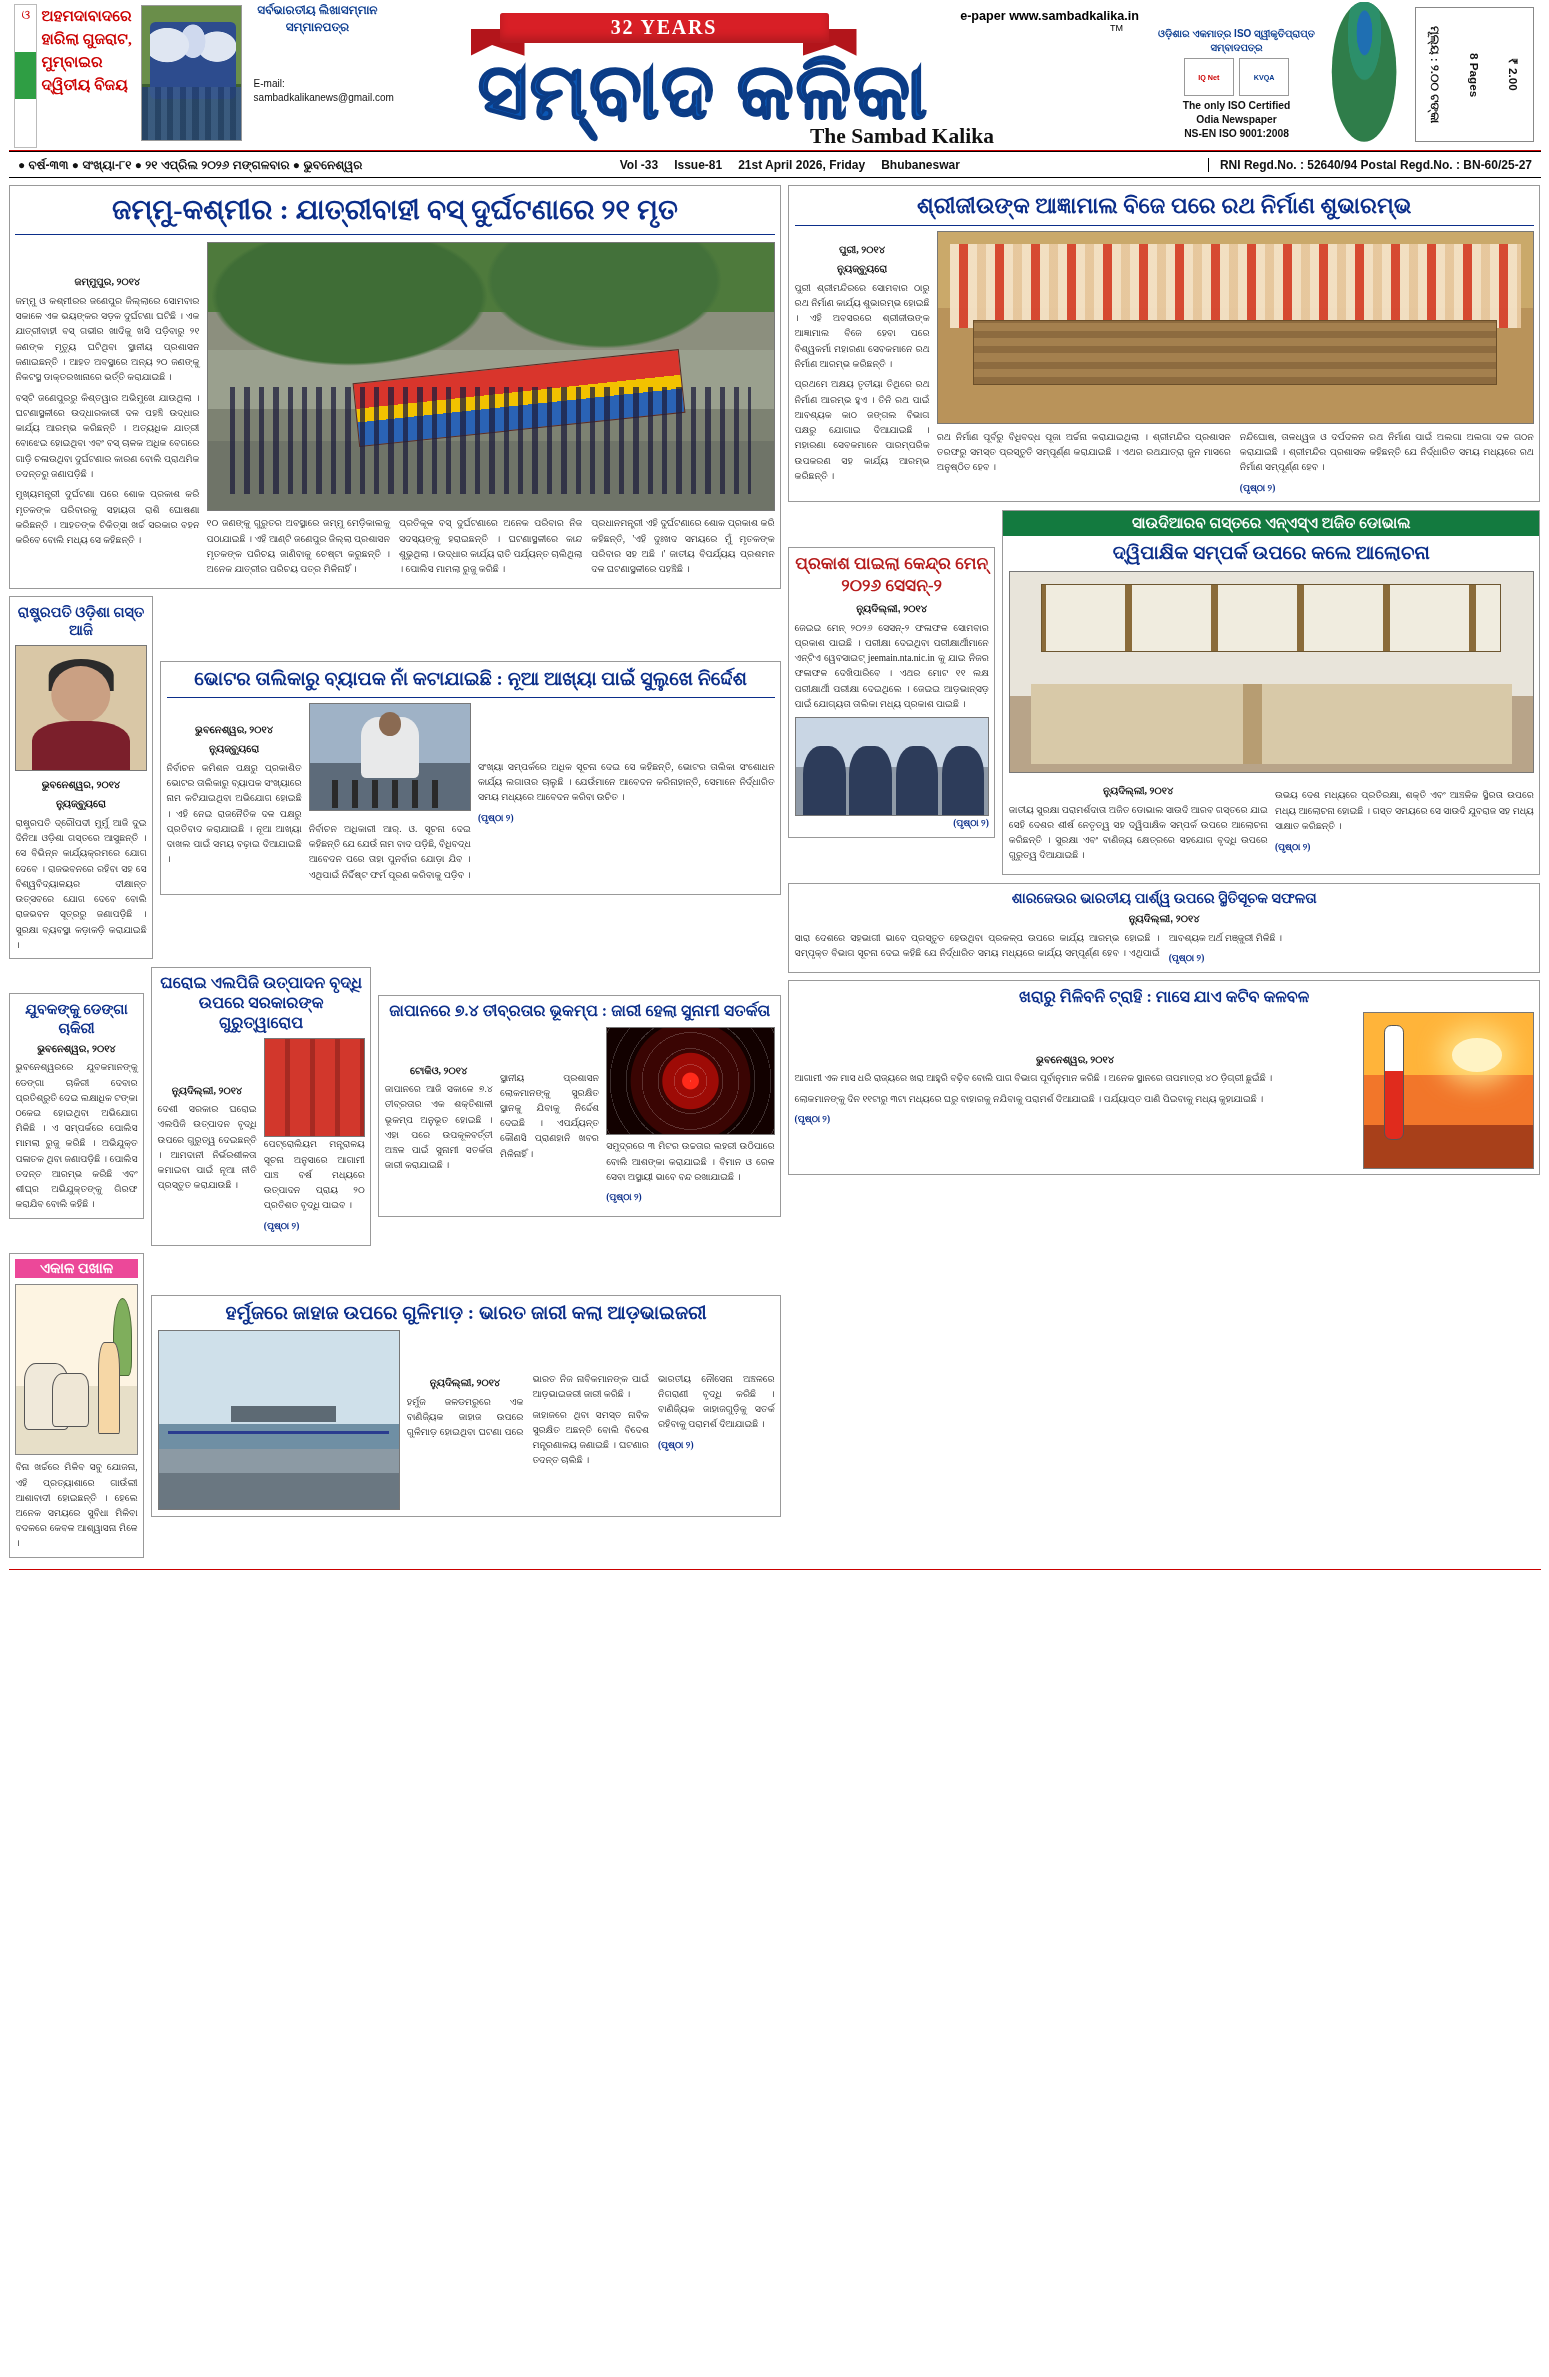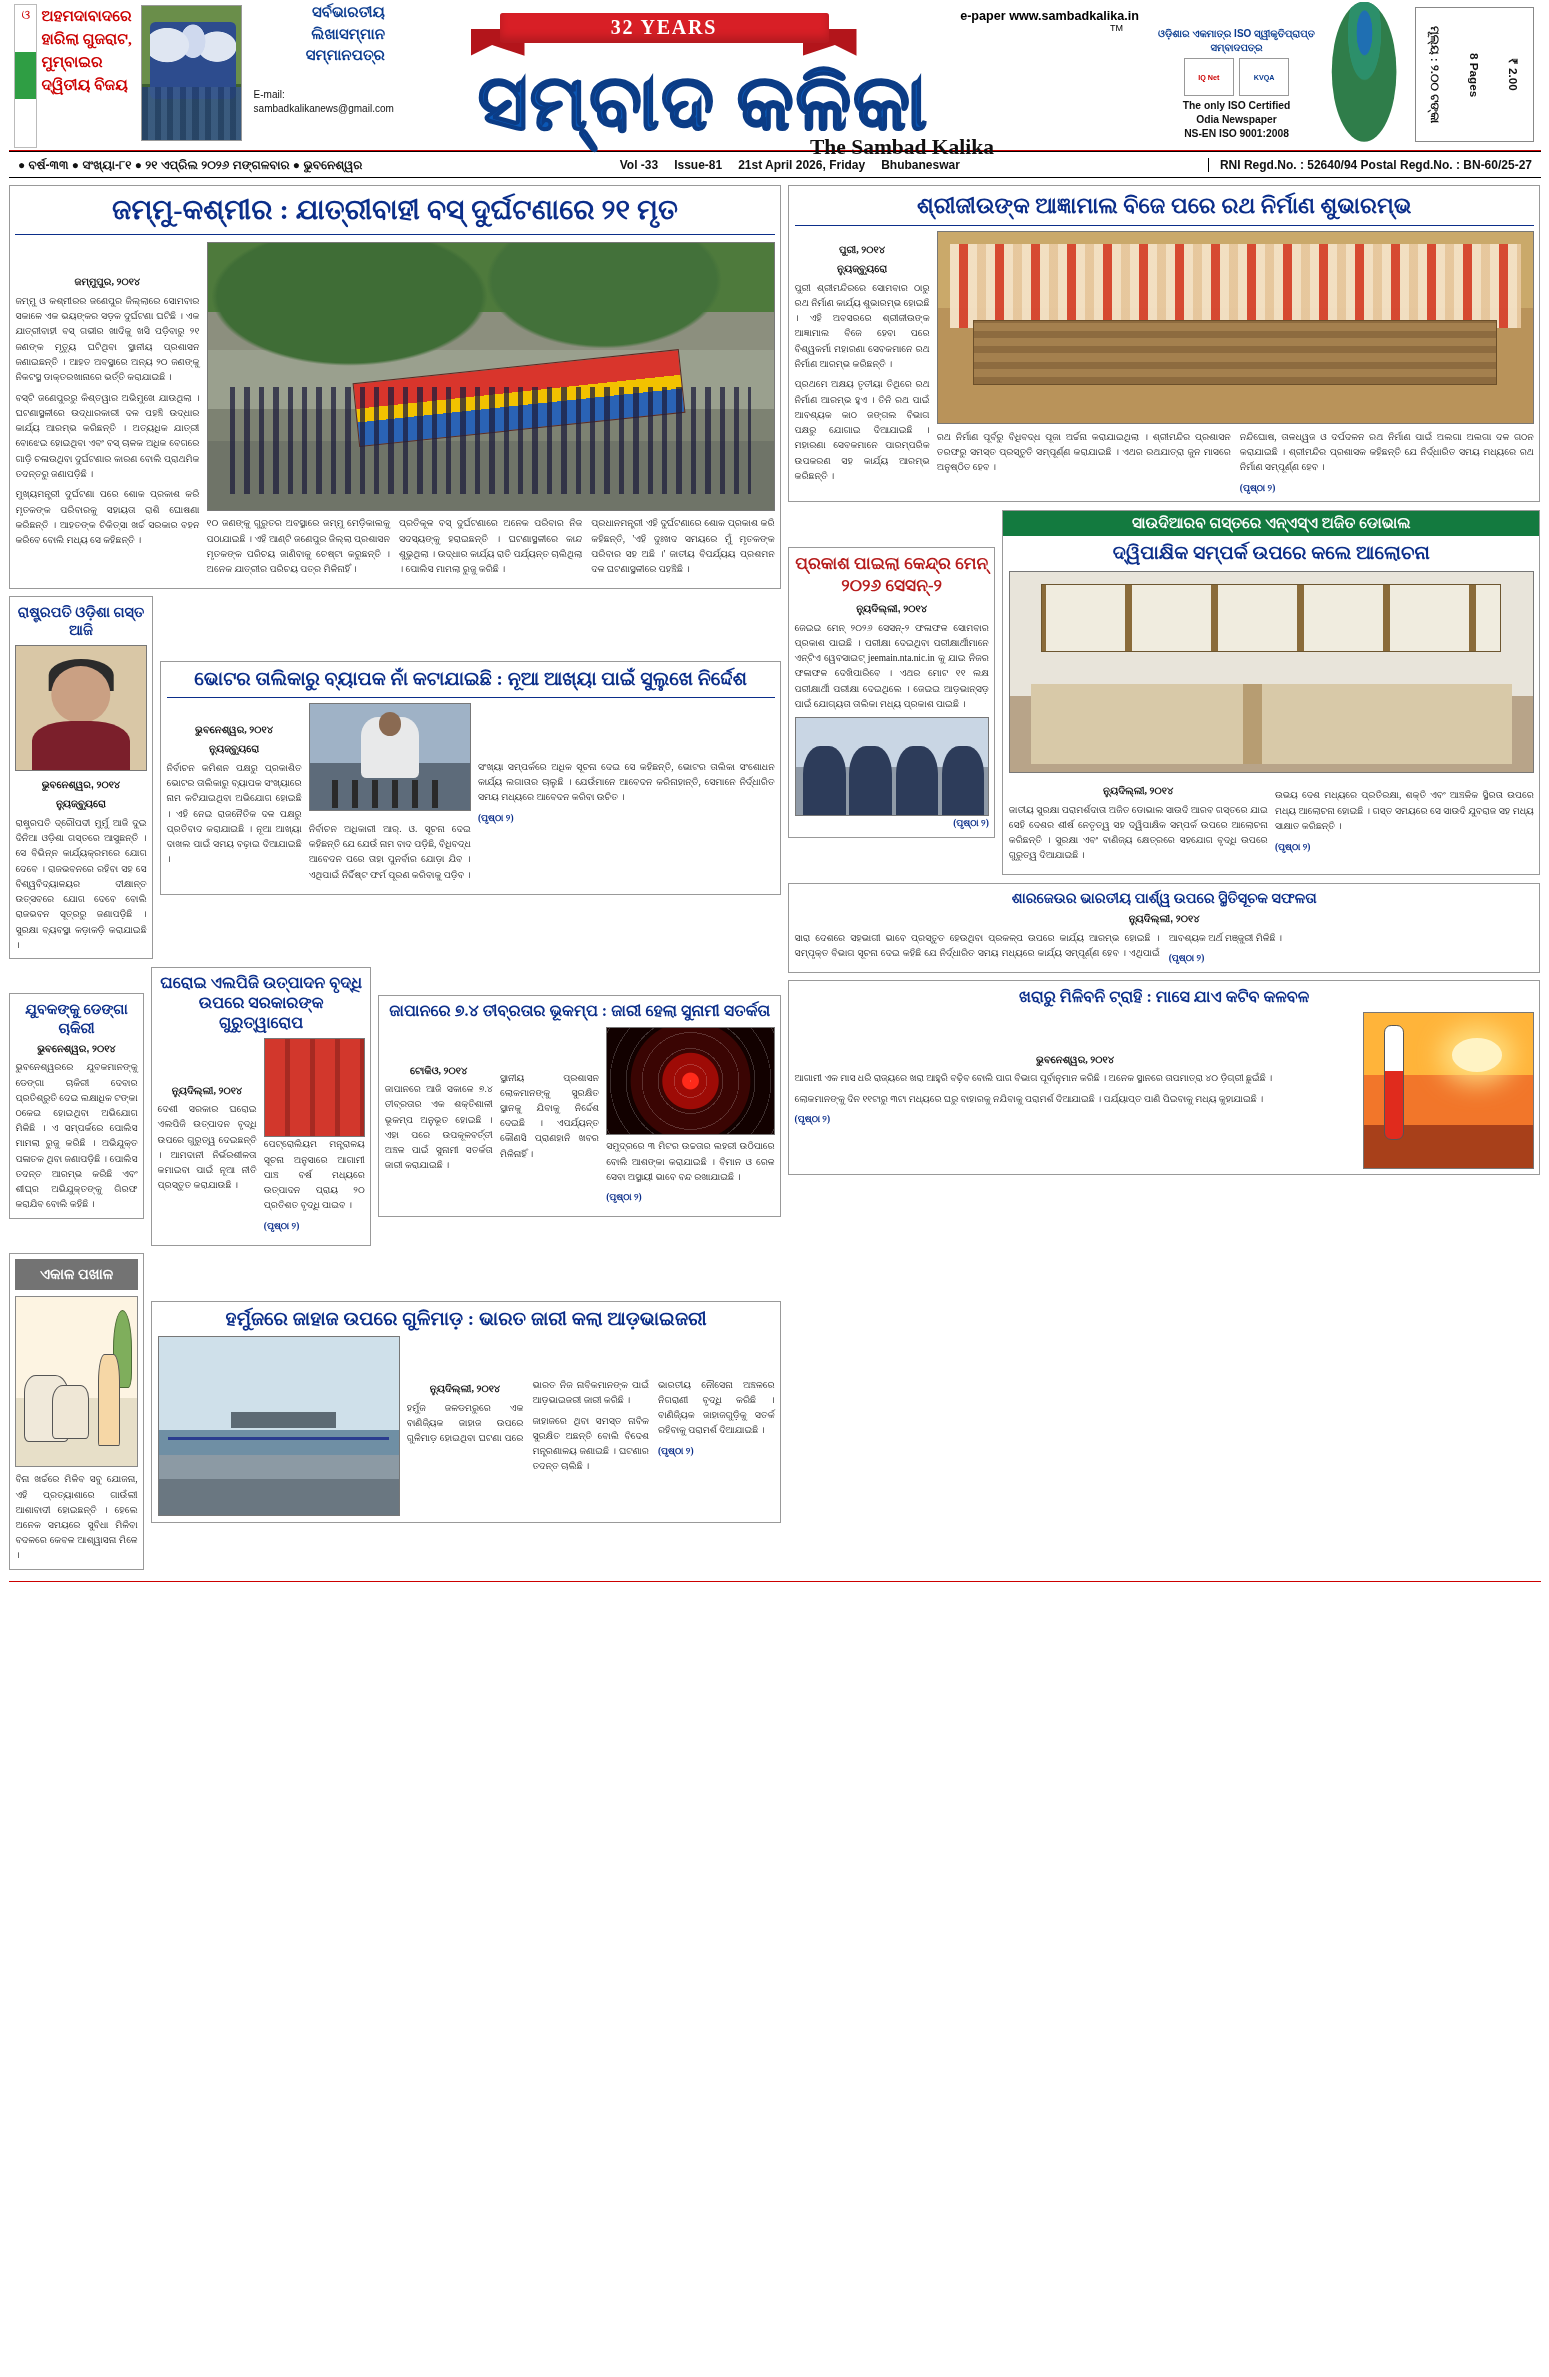--- a/index.html
+++ b/index.html
@@ -47,22 +47,22 @@
       radial-gradient(ellipse at 20% 30%, #dfe6f2 0 22%, transparent 23%),
       radial-gradient(ellipse at 50% 25%, #cfd9ee 0 20%, transparent 21%),
       radial-gradient(ellipse at 78% 32%, #dfe6f2 0 20%, transparent 21%),
       linear-gradient(#2d4c8e 0 100%);
     border-radius:5.4px;
   }
 
   .mast-center { position:absolute; left:241px; top:1.8px; width:907px; text-align:center; }
   .mast-topline { display:flex; align-items:flex-start; justify-content:space-between; }
   .mast-awardtxt {
-    font-family:"Liberation Serif", serif; font-size:15px; color:#0a3b8f;
-    font-weight:bold; line-height:1.45; text-align:right; width:135px;
+    font-family:"Liberation Serif", serif; font-size:12px; color:#0a3b8f;
+    font-weight:bold; line-height:1.45; text-align:center; width:135px;
   }
   .ribbon {
     position:relative; width:386px; height:54px; margin:0 auto;
   }
   .ribbon .band {
     position:absolute; left:29px; top:10.8px; width:329px; height:30.5px;
     background:#d81f26; border-radius:2.7px;
     box-shadow:inset 0 -5.4px 9px rgba(0,0,0,.18);
     display:flex; align-items:center; justify-content:center;
     color:#fff; font-weight:bold; font-size:20px; letter-spacing:1.8px;
@@ -241,21 +241,21 @@
   .cartoon .cow { position:absolute; left:6%; bottom:14%; width:38%; height:40%; background:#f0e9da; border:1.8px solid #555; border-radius:26% 30% 10% 10%;}
   .cartoon .cow2 { position:absolute; left:30%; bottom:16%; width:30%; height:32%; background:#efe7d6; border:1.8px solid #555; border-radius:30% 24% 10% 10%;}
   .cartoon .man { position:absolute; right:14%; bottom:12%; width:18%; height:54%; background:#f6d7a6; border:1.8px solid #555; border-radius:30% 30% 6% 6%;}
   .cartoon .tree { position:absolute; right:4%; top:8%; width:16%; height:46%; background:#7fae5c; border-radius:50% 50% 20% 20%; border:1.8px solid #4d6b36;}
   .panel-title-green {
     background:#137a3f; color:#fff; text-align:center; font-weight:bold;
     font-family:"Liberation Serif", serif; font-size:15.3px; padding:3.6px 1.8px; margin:-5.4px -5.4px 5.4px;
   }
   .jee-title { color:#b61c1c; font-family:"Liberation Serif", serif; font-weight:bold; font-size:17px; text-align:center; line-height:1.3;}
   .small-head { font-family:"Liberation Serif", serif; font-weight:bold; color:#0b2e8a; font-size:14.4px; text-align:center; line-height:1.3;}
-  .ekal-band { background:#737373; color:#fff; text-align:center; font-weight:bold; font-size:14.4px; padding:7px; font-family:"Liberation Serif", serif;}
+  .ekal-band { background:#ec4899; color:#fff; text-align:center; font-weight:bold; font-size:14.4px; padding:1px; font-family:"Liberation Serif", serif;}
   .footer-rule { border-top:1.8px solid #c00; margin-top:3.6px; }
   .flexrow { display:flex; gap:7.2px;align-items:center; }
 </style>
 </head>
 <body>
 
 <div class="page">
 
   <div class="masthead">
     <div class="mast-left">

